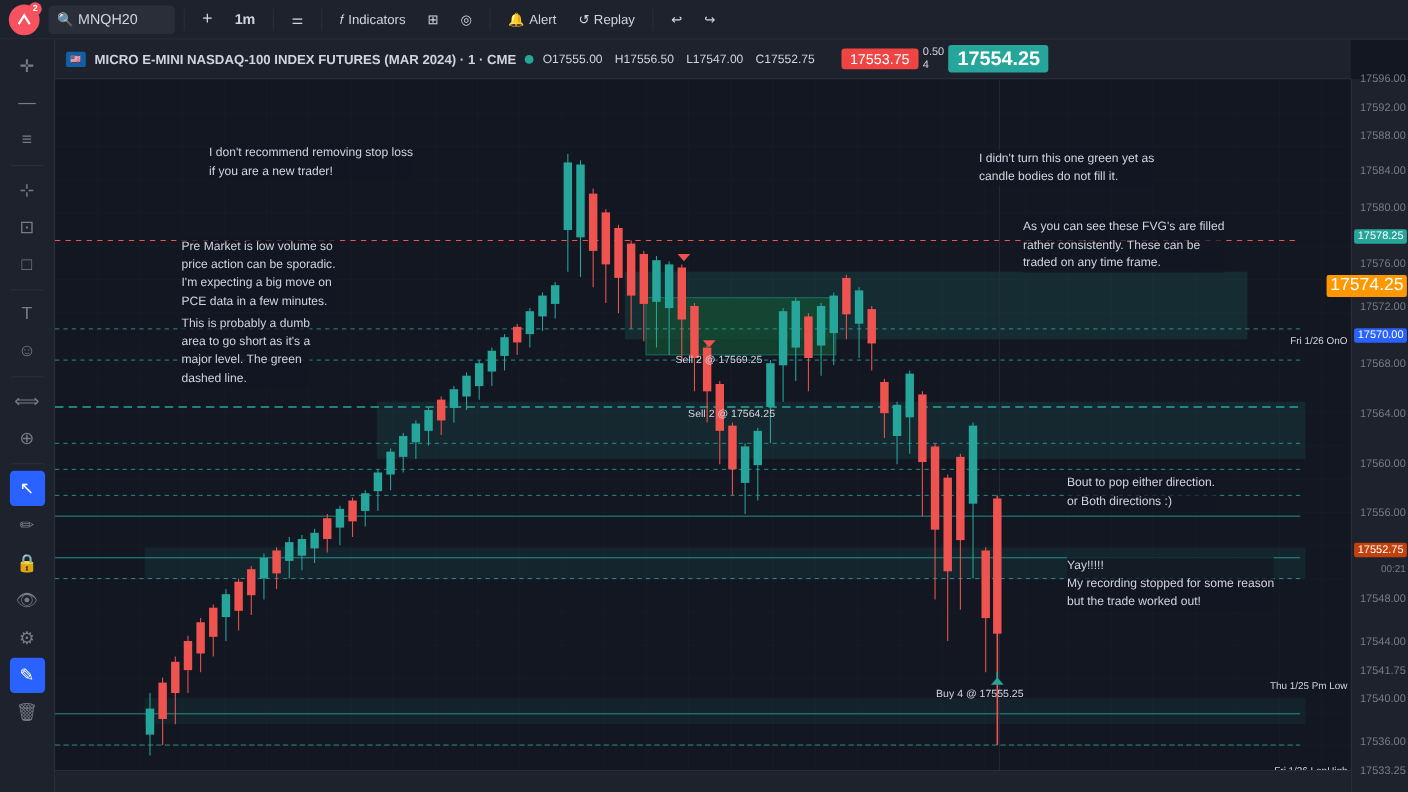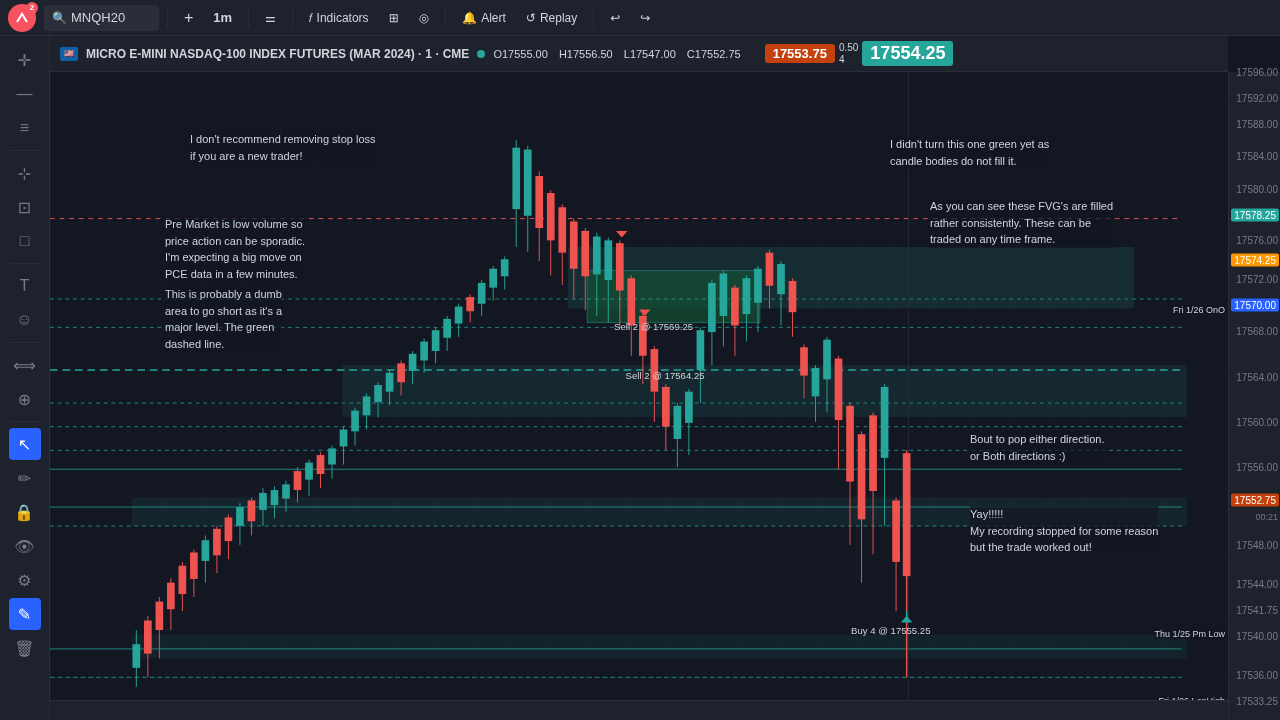--- a/index.html
+++ b/index.html
@@ -151,26 +151,26 @@
       background: #26a69a;
     }
     .ohlc-data {
       font-size: 11px;
       color: #d1d4dc;
     }
     .ohlc-data span { margin-right: 8px; }
 
     
     .price-box-red {
-      background: #c2410c;
+      background: #ef4444;
       color: white;
       padding: 2px 8px;
       border-radius: 3px;
       font-size: 13px;
-      font-weight: bold;
+      font-weight: normal;
     }
     .price-box-green {
       background: #26a69a;
       color: white;
       padding: 2px 8px;
       border-radius: 3px;
       font-size: 18px;
       font-weight: bold;
     }
     .price-change {
@@ -218,21 +218,21 @@
       font-size: 10px;
       position: absolute;
       right: 1px;
       transform: translateY(-50%);
     }
     .price-label-orange {
       background: #ff9800;
       color: white;
       padding: 1px 3px;
       border-radius: 2px;
-      font-size: 10px;
+      font-size: 16px;
       position: absolute;
       right: 1px;
       transform: translateY(-50%);
     }
     .price-label-red {
       background: #c2410c;
       color: white;
       padding: 1px 3px;
       border-radius: 2px;
       font-size: 10px;
@@ -706,21 +706,21 @@
       <div class="price-label-red" style="top: 66%;">17552.75</div>
       <div style="position:absolute;right:2px;top:66%;transform:translateY(12px);font-size:9px;color:#787b86;">00:21</div>
       <div class="price-label" style="top: 73%;">17548.00</div>
       <div class="price-label" style="top: 79%;">17544.00</div>
       <div class="price-label" style="top: 83%;">17541.75</div>
       <div class="price-label" style="top: 87%; margin-left: 36px;">17540.00</div>
       <div class="price-label" style="top: 93%;">17536.00</div>
       <div class="price-label" style="top: 97%;">17533.25</div>
     </div>
 
-    <div style="position:absolute;bottom:81px;right:55px;font-size:9px;color:#d1d4dc;background:rgba(19,23,34,0.8);margin-top:20px;">Thu 1/25 Pm Low</div>
+    <div style="position:absolute;bottom:92px;right:55px;font-size:9px;color:#d1d4dc;background:rgba(19,23,34,0.8);margin-top:20px;">Thu 1/25 Pm Low</div>
     <div style="position:absolute;bottom:405px;right:55px;font-size:9px;color:#d1d4dc;background:rgba(19,23,34,0.8);">Fri 1/26 OnO</div>
     <div style="position:absolute;bottom:14px;right:55px;font-size:9px;color:#d1d4dc;background:rgba(19,23,34,0.8);">Fri 1/26 LonHigh</div>
 
     <div id="bottom-bar">
     </div>
 
   </div>
 </div>
 
 </body></html>

